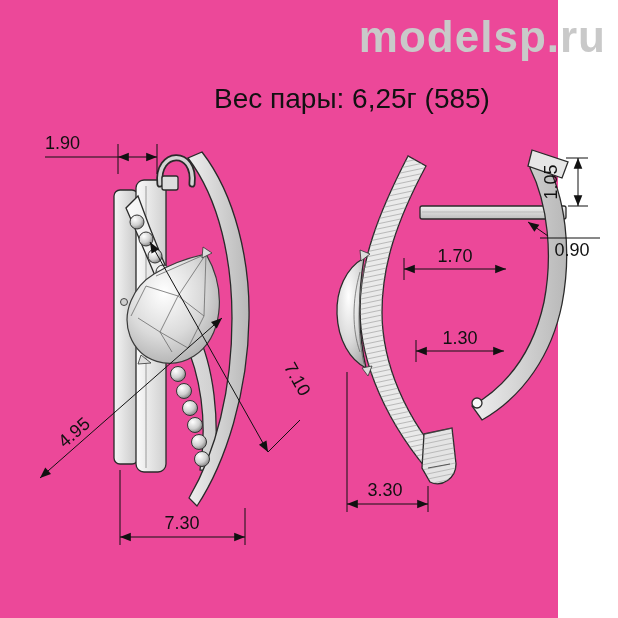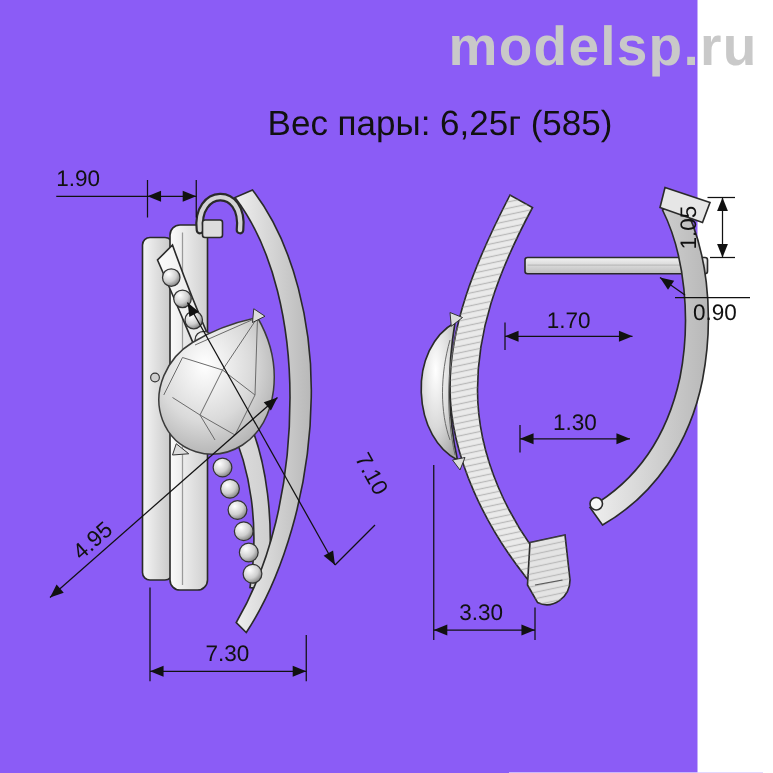--- a/index.html
+++ b/index.html
@@ -1,17 +1,17 @@
 <!DOCTYPE html>
 <html><head>
 <meta charset="utf-8">
 <style>
   html,body{margin:0;padding:0;background:#ffffff;}
   body{width:618px;height:618px;overflow:hidden;font-family:"Liberation Sans",sans-serif;}
-  .stage{position:relative;width:558px;height:618px;background:#8b5cf6;}
+  .stage{position:relative;width:558px;height:618px;background:#ec4899;}
   svg{display:block;}
   text{font-family:"Liberation Sans",sans-serif;fill:#111;}
   .dim{font-size:18px;}
   .title{font-size:28px;}
   .watermark{font-size:44px;font-weight:bold;fill:#c9c9c9;letter-spacing:1px;}
   .dl{stroke:#111;stroke-width:1;fill:none;}
   .outline{stroke:#2a2a2a;stroke-width:1.3;}
   .thin{stroke:#6b6b6b;stroke-width:0.8;fill:none;}
 </style>
 </head>

